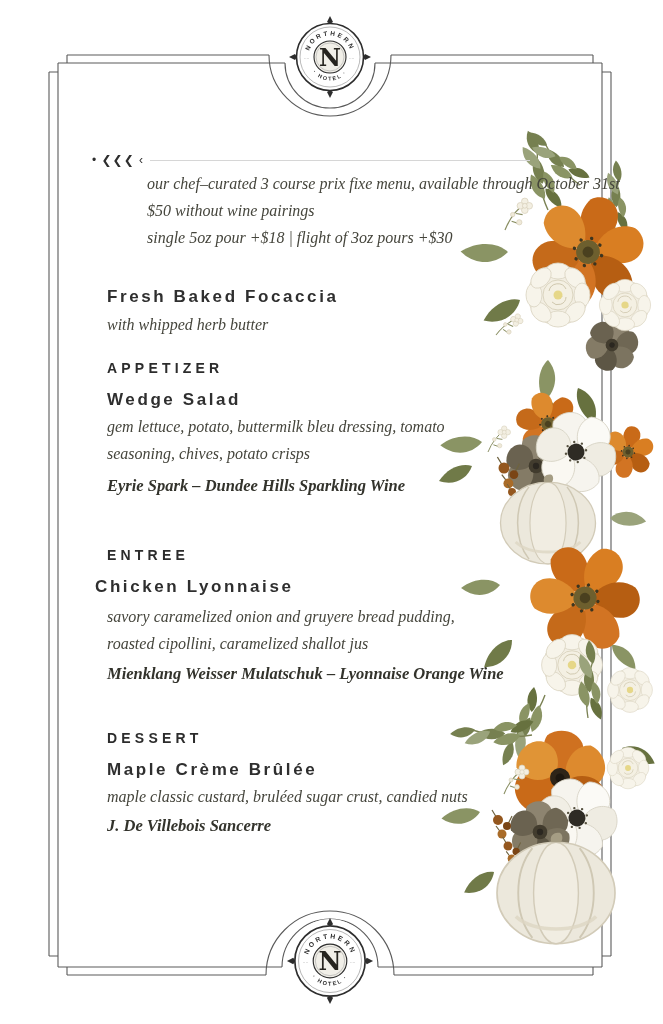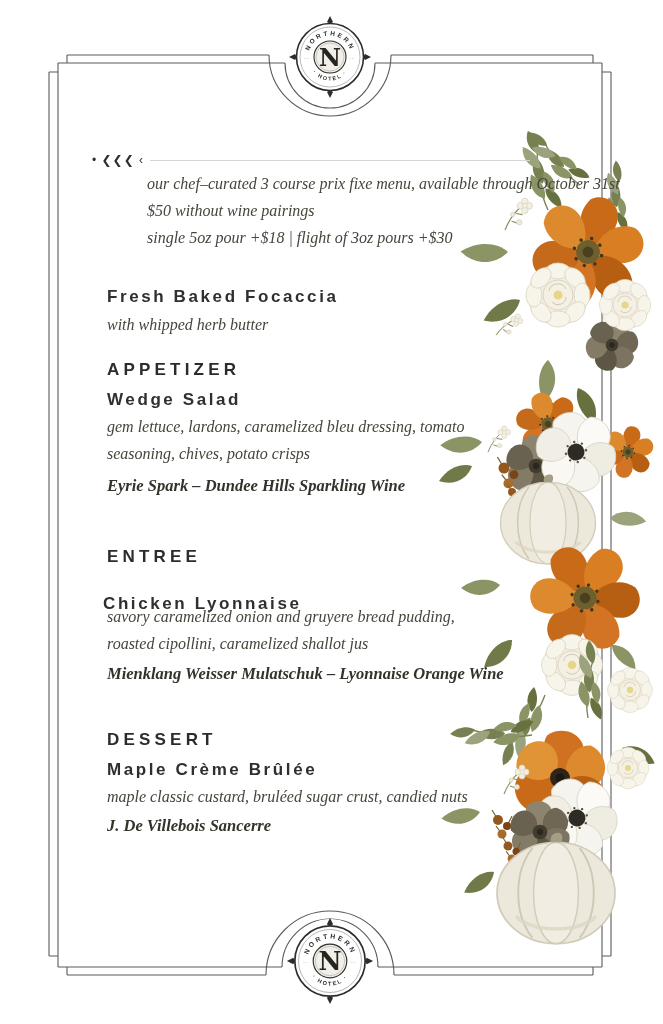--- a/index.html
+++ b/index.html
@@ -11,33 +11,33 @@
   .title{left:107px;top:131px;font-size:20px;font-weight:700;letter-spacing:5.5px;color:#3b3b3b;white-space:nowrap;}
   .divider{left:92px;top:155px;width:438px;display:flex;align-items:center;}
   .divider .marks{font-size:12px;color:#2e2e2e;letter-spacing:1px;line-height:10px;white-space:nowrap;}
   .divider .rule{flex:1;border-top:1px solid #d6d6d6;margin-left:6px;height:0;}
 
   .serifit{font-family:"Liberation Serif",serif;font-style:italic;color:#45453c;}
   .intro{left:107px;top:170px;font-size:16px;line-height:27px;white-space:nowrap;}
   .intro div{white-space:nowrap;margin-left:40px;}
 
   .dish{font-size:17px;font-weight:700;letter-spacing:2.6px;color:#2f2f2f;white-space:nowrap;}
-  .seclabel{font-size:17px;font-weight:700;letter-spacing:4.2px;color:#2c2c2c;white-space:nowrap;}
+  .seclabel{font-size:14px;font-weight:700;letter-spacing:4.2px;color:#2c2c2c;white-space:nowrap;}
   .desc{font-family:"Liberation Serif",serif;font-style:italic;color:#45453c;font-size:16px;line-height:27px;width:368px;}
   .nowrap{white-space:nowrap;width:auto;}
   .wine{font-family:"Liberation Serif",serif;font-style:italic;font-weight:700;color:#33332c;font-size:16.5px;white-space:nowrap;text-align:center;}
 
   .t-focname{left:107px;top:287px;}
   .t-focdesc{left:107px;top:311px;}
   .t-s0label{left:107px;top:360px;}
   .t-s0dish{left:107px;top:390px;}
   .t-s0desc{left:107px;top:413px;}
   .t-s0wine{left:107px;top:476px;}
   .t-s1label{left:107px;top:547px;}
-  .t-s1dish{left:103px;top:577px;margin-top:17px;}
+  .t-s1dish{left:95px;top:577px;}
   .t-s1desc{left:107px;top:603px;}
   .t-s1wine{left:107px;top:664px;}
   .t-s2label{left:107px;top:730px;}
   .t-s2dish{left:107px;top:760px;}
   .t-s2desc{left:107px;top:783px;}
   .t-s2wine{left:107px;top:816px;}
 </style>
 </head>
 <body>
 
@@ -290,21 +290,21 @@
     <div>our chef–curated 3 course prix fixe menu, available through October 31st</div>
     <div>$50 without wine pairings</div>
     <div>single 5oz pour +$18 | flight of 3oz pours +$30</div>
   </div>
 
   <div class="abs desc nowrap t-focdesc">with whipped herb butter</div>
   <div class="abs dish t-focname">Fresh Baked Focaccia</div>
 
   <div class="abs seclabel t-s0label">APPETIZER</div>
   <div class="abs dish t-s0dish">Wedge Salad</div>
-  <div class="abs desc t-s0desc">gem lettuce, lardons, caramelized bleu dressing, tomato seasoning, chives, potato crisps</div>
+  <div class="abs desc t-s0desc">gem lettuce, potato, buttermilk bleu dressing, tomato seasoning, chives, potato crisps</div>
   <div class="abs wine t-s0wine">Eyrie Spark – Dundee Hills Sparkling Wine</div>
 
   <div class="abs seclabel t-s1label">ENTREE</div>
   <div class="abs dish t-s1dish">Chicken Lyonnaise</div>
   <div class="abs desc t-s1desc">savory caramelized onion and gruyere bread pudding, roasted cipollini, caramelized shallot jus</div>
   <div class="abs wine t-s1wine">Mienklang Weisser Mulatschuk – Lyonnaise Orange Wine</div>
 
   <div class="abs seclabel t-s2label">DESSERT</div>
   <div class="abs dish t-s2dish">Maple Crème Brûlée</div>
   <div class="abs desc nowrap t-s2desc">maple classic custard, bruléed sugar crust, candied nuts</div>

